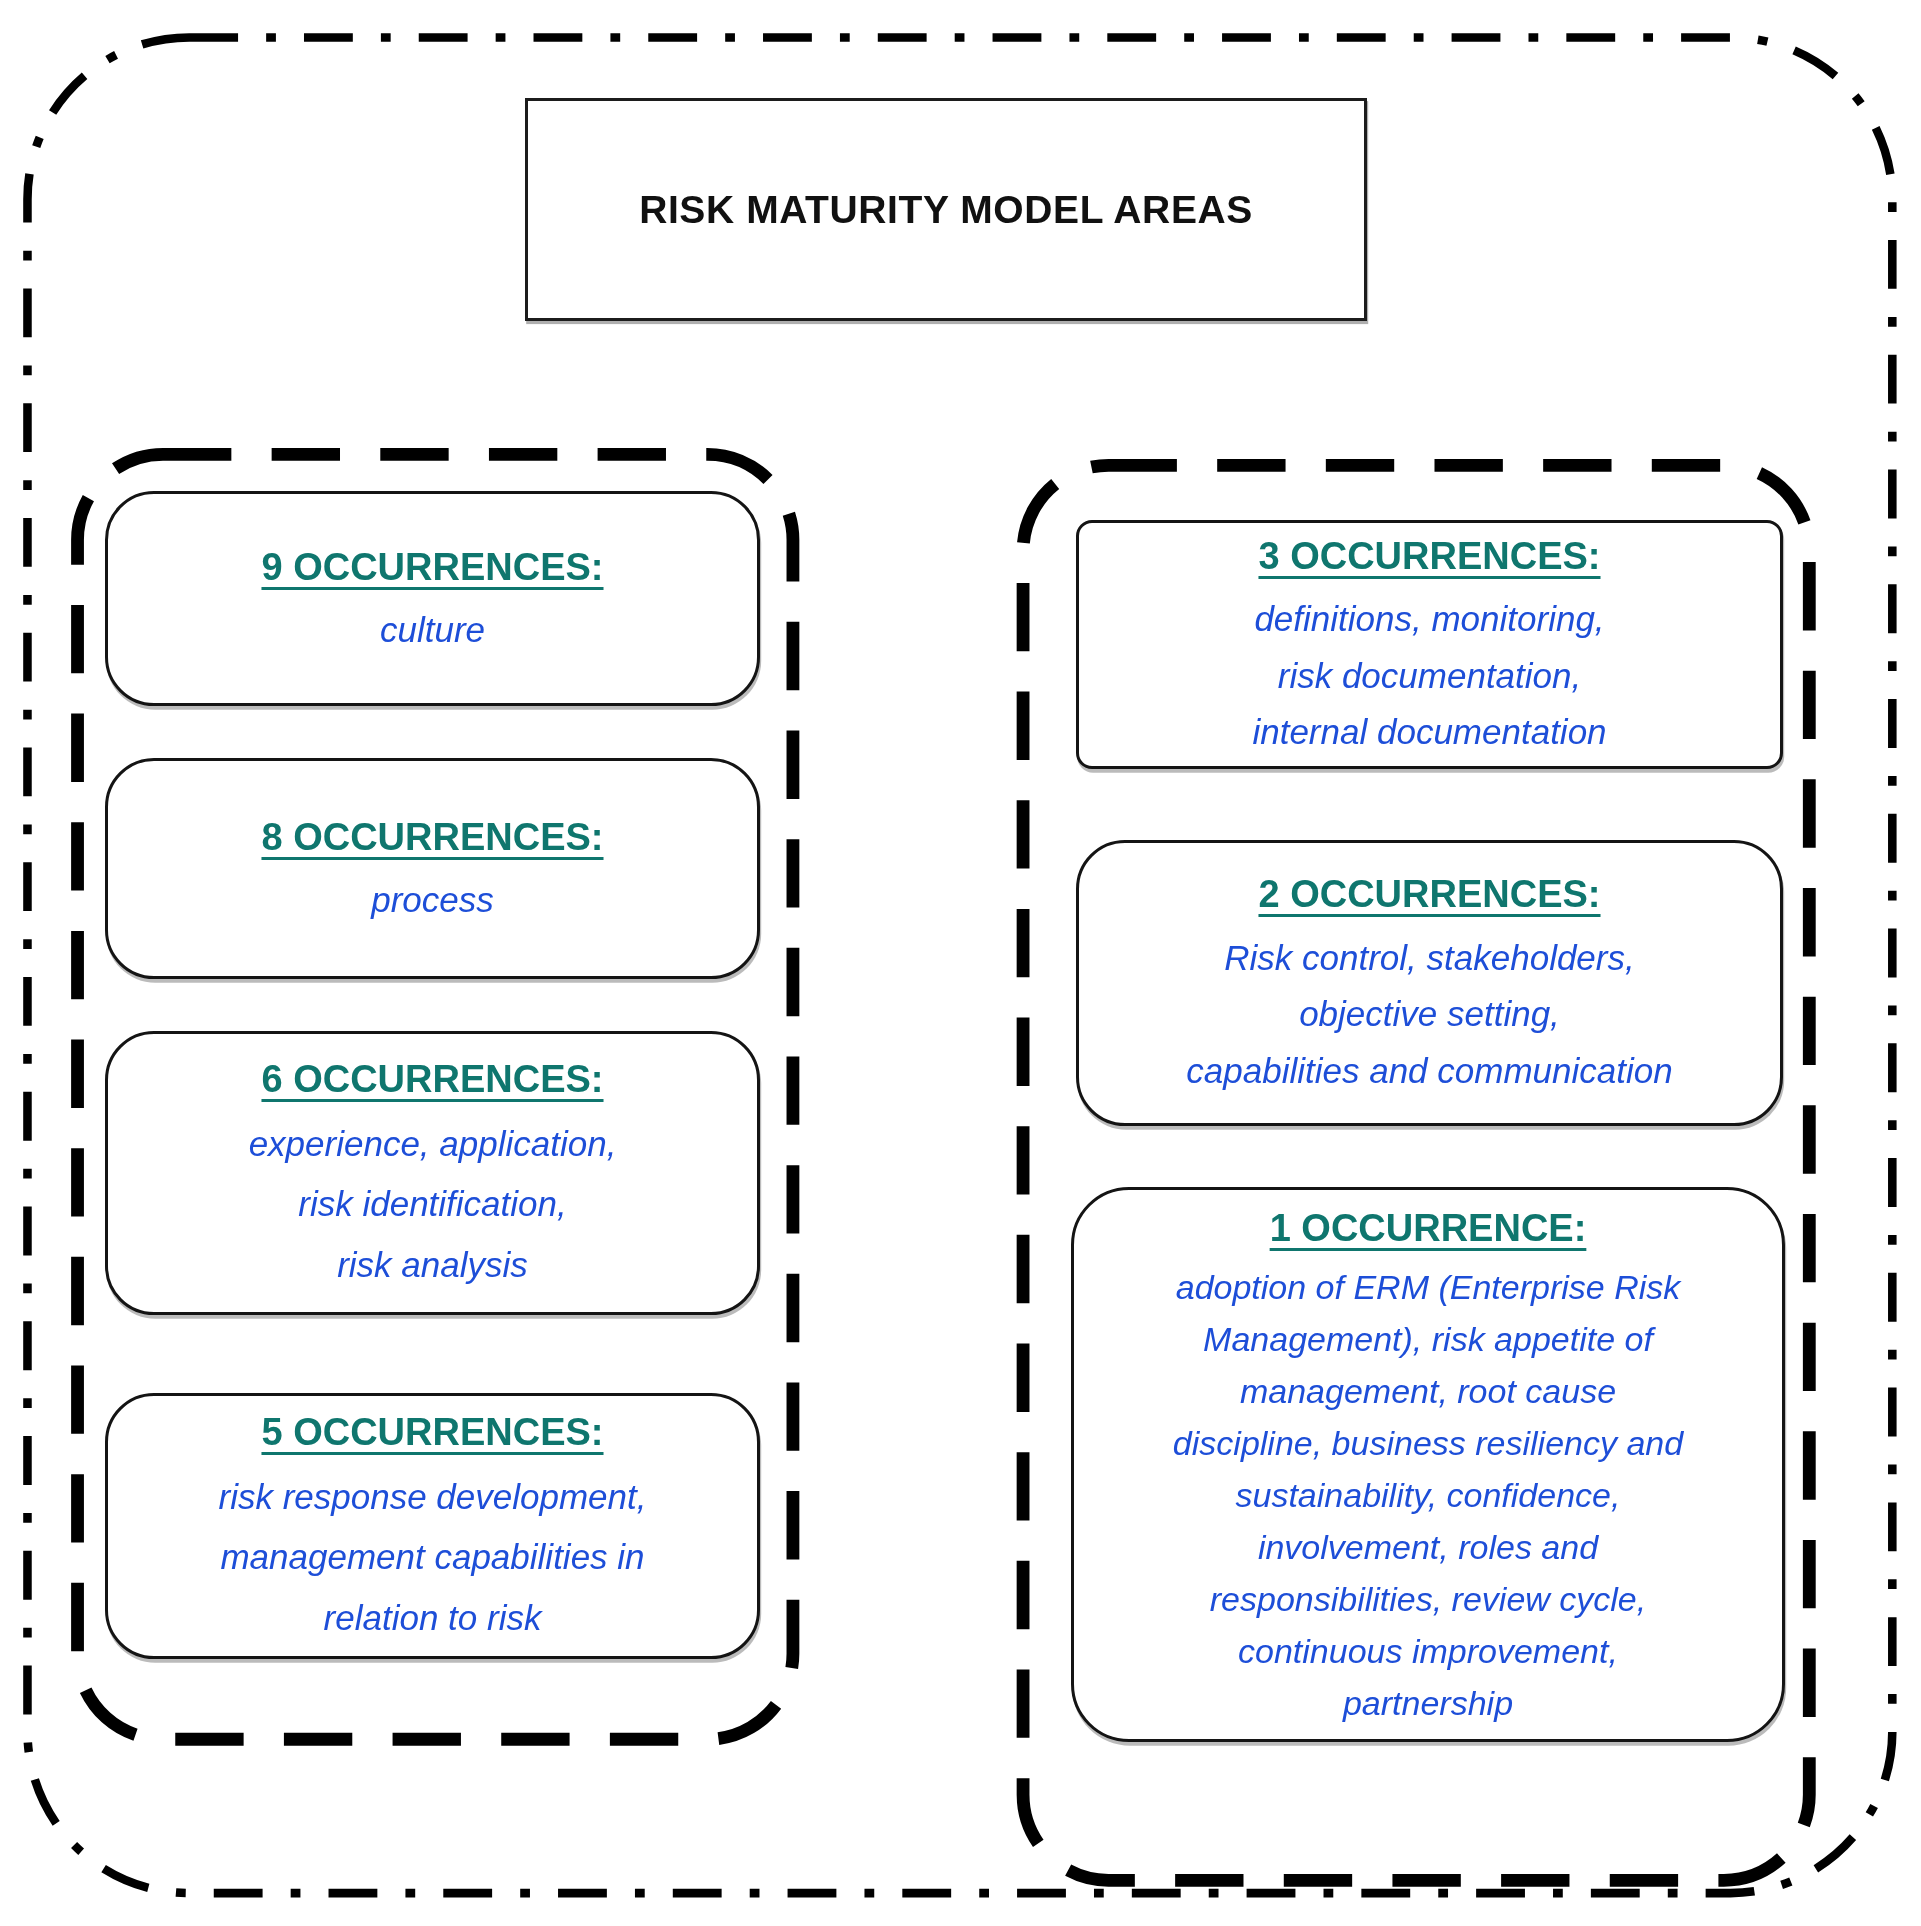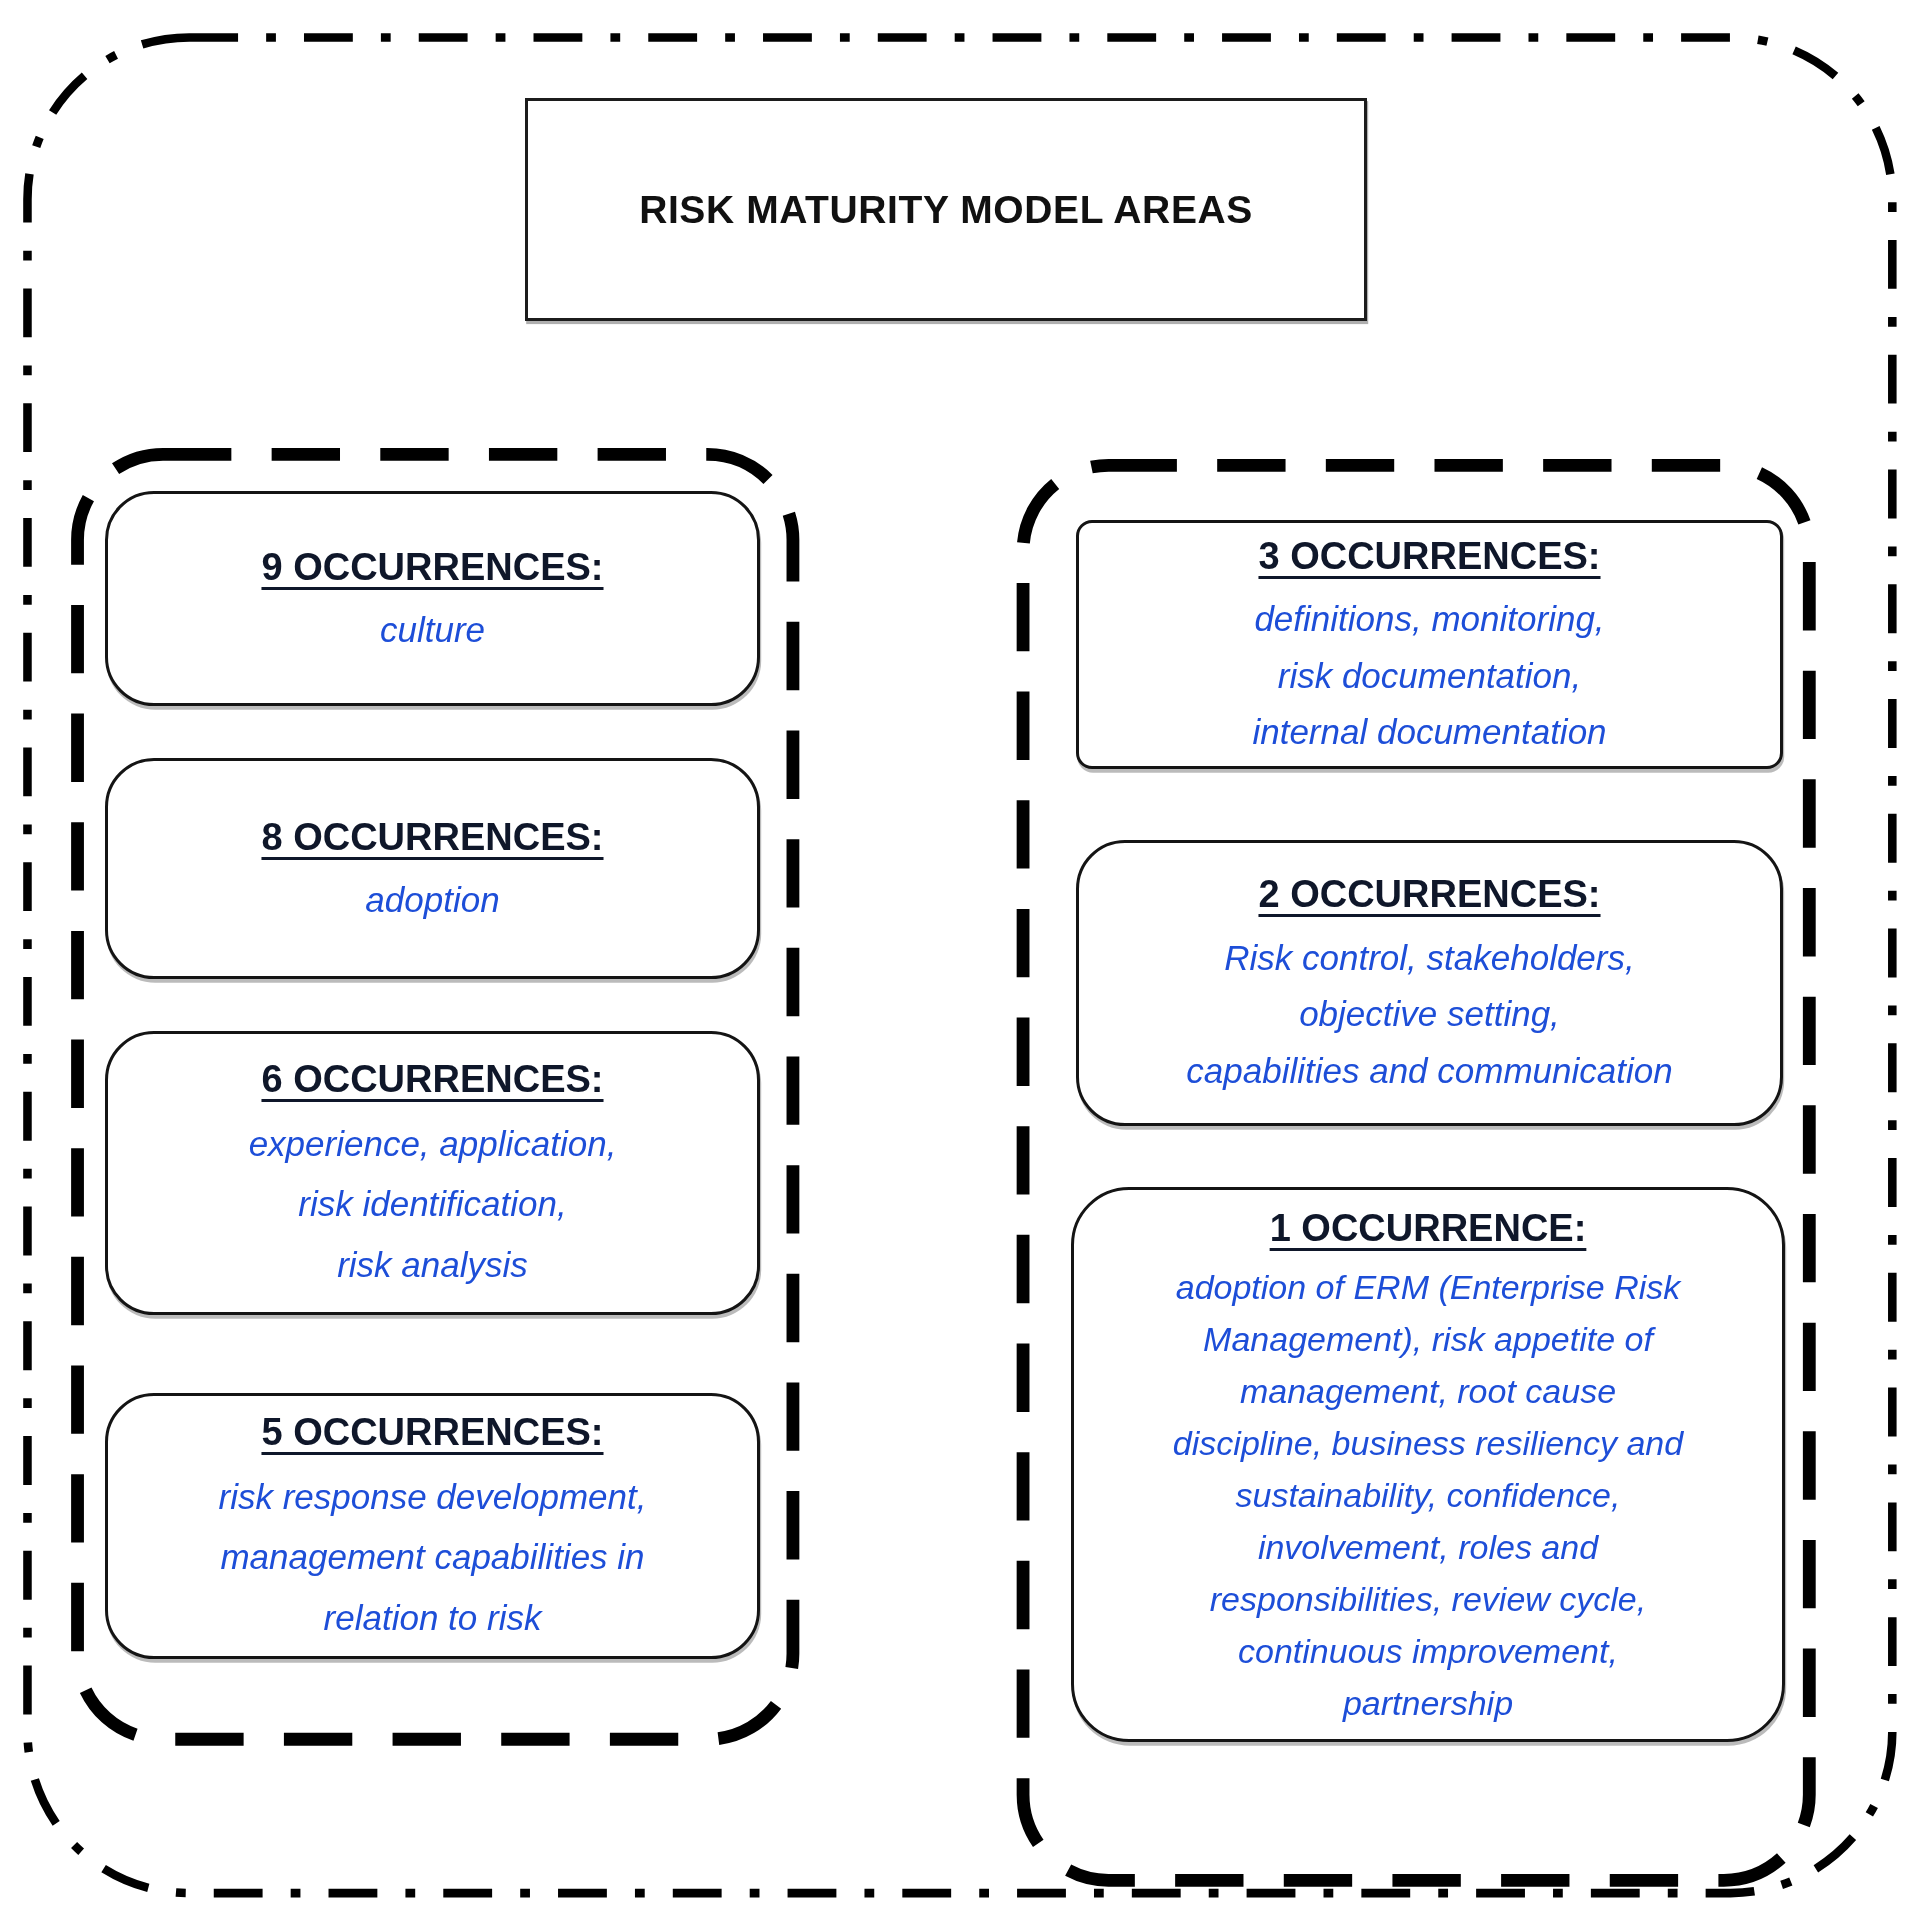--- a/index.html
+++ b/index.html
@@ -46,21 +46,21 @@
     flex-direction: column;
     align-items: center;
     justify-content: center;
     padding: 11px 18.3px;
     box-shadow: 1.2px 3.7px 0.6px rgba(120,120,120,0.5);
   }
   .box-heading {
     font-weight: bold;
     font-size: 38px;
     line-height: 1.5;
-    color: #0f172a;
+    color: #0f766e;
     text-decoration: underline;
     text-decoration-thickness: 3.1px;
     text-underline-offset: 7.3px;
     text-align: center;
     white-space: nowrap;
   }
   .box-body {
     font-style: italic;
     font-size: 35px;
     line-height: 1.62;
@@ -98,21 +98,21 @@
   <div class="titlebox">
     <div class="title-text">RISK MATURITY MODEL AREAS</div>
   </div>
 
   <div id="box-l1" class="obox">
     <div class="box-heading">9 OCCURRENCES:</div>
     <div class="box-body">culture</div>
   </div>
   <div id="box-l2" class="obox">
     <div class="box-heading">8 OCCURRENCES:</div>
-    <div class="box-body">adoption</div>
+    <div class="box-body">process</div>
   </div>
   <div id="box-l3" class="obox">
     <div class="box-heading">6 OCCURRENCES:</div>
     <div class="box-body">experience, application,
 risk identification,
 risk analysis</div>
   </div>
   <div id="box-l4" class="obox">
     <div class="box-heading">5 OCCURRENCES:</div>
     <div class="box-body">risk response development,

